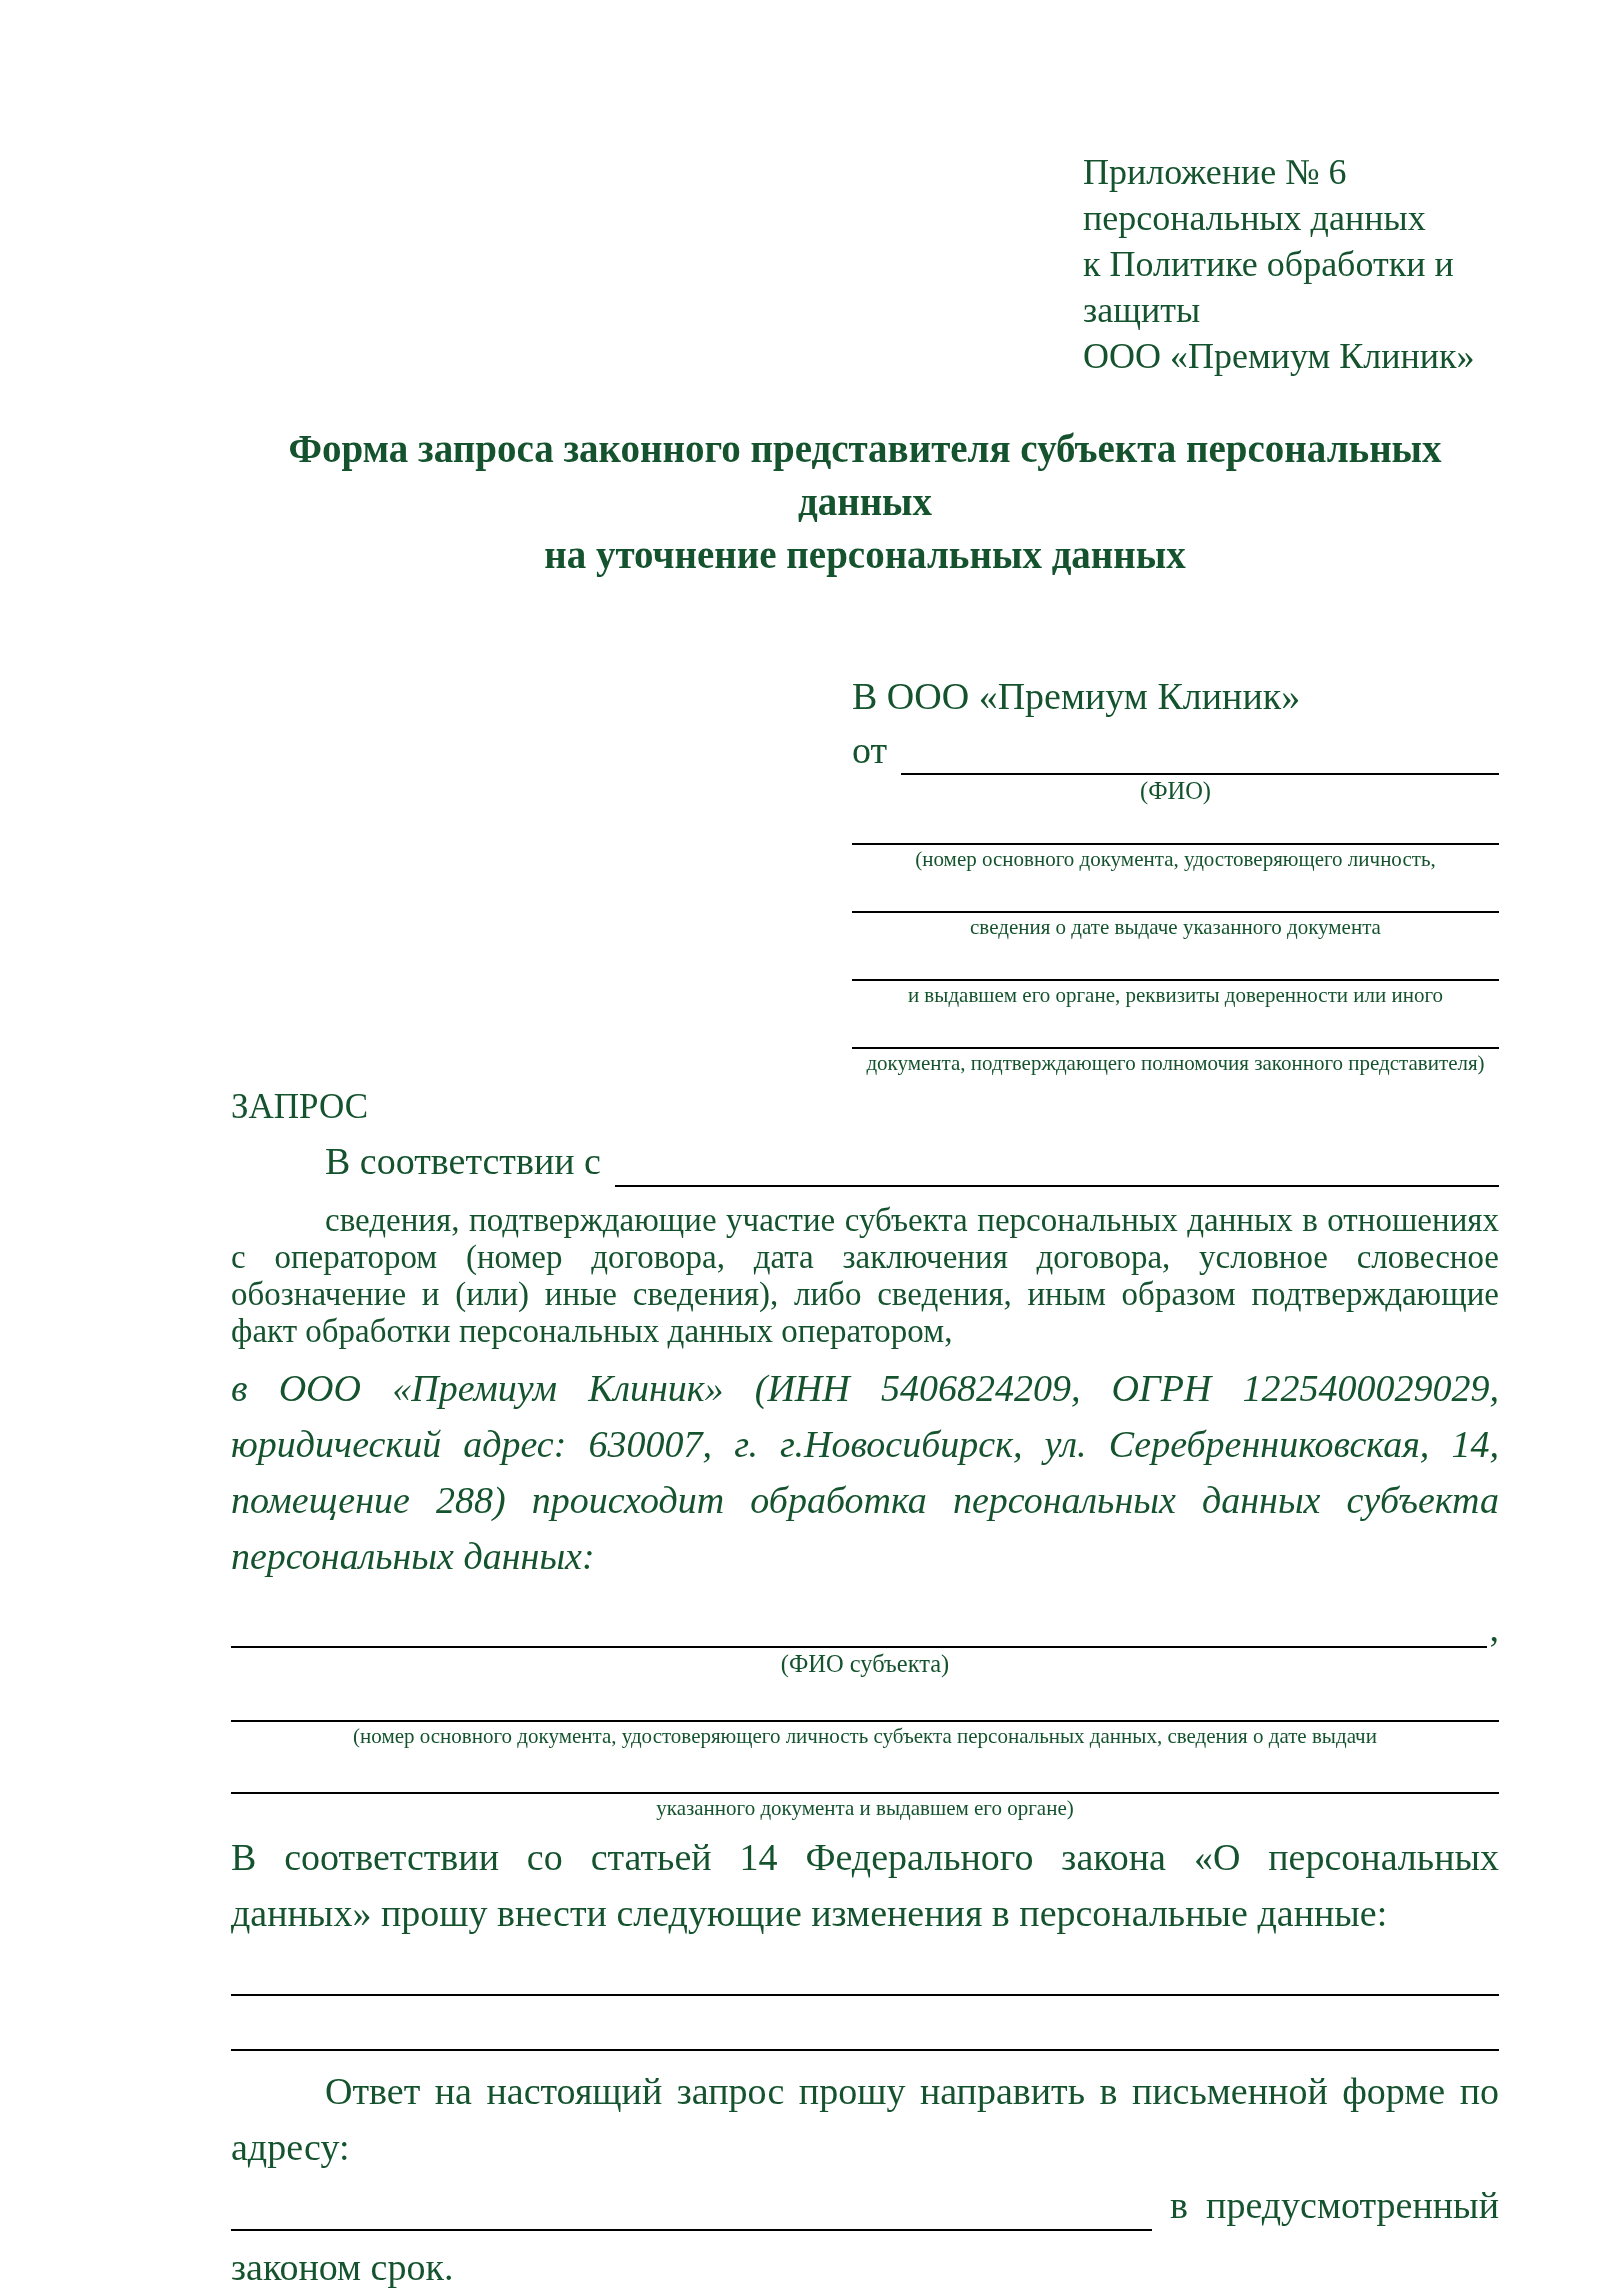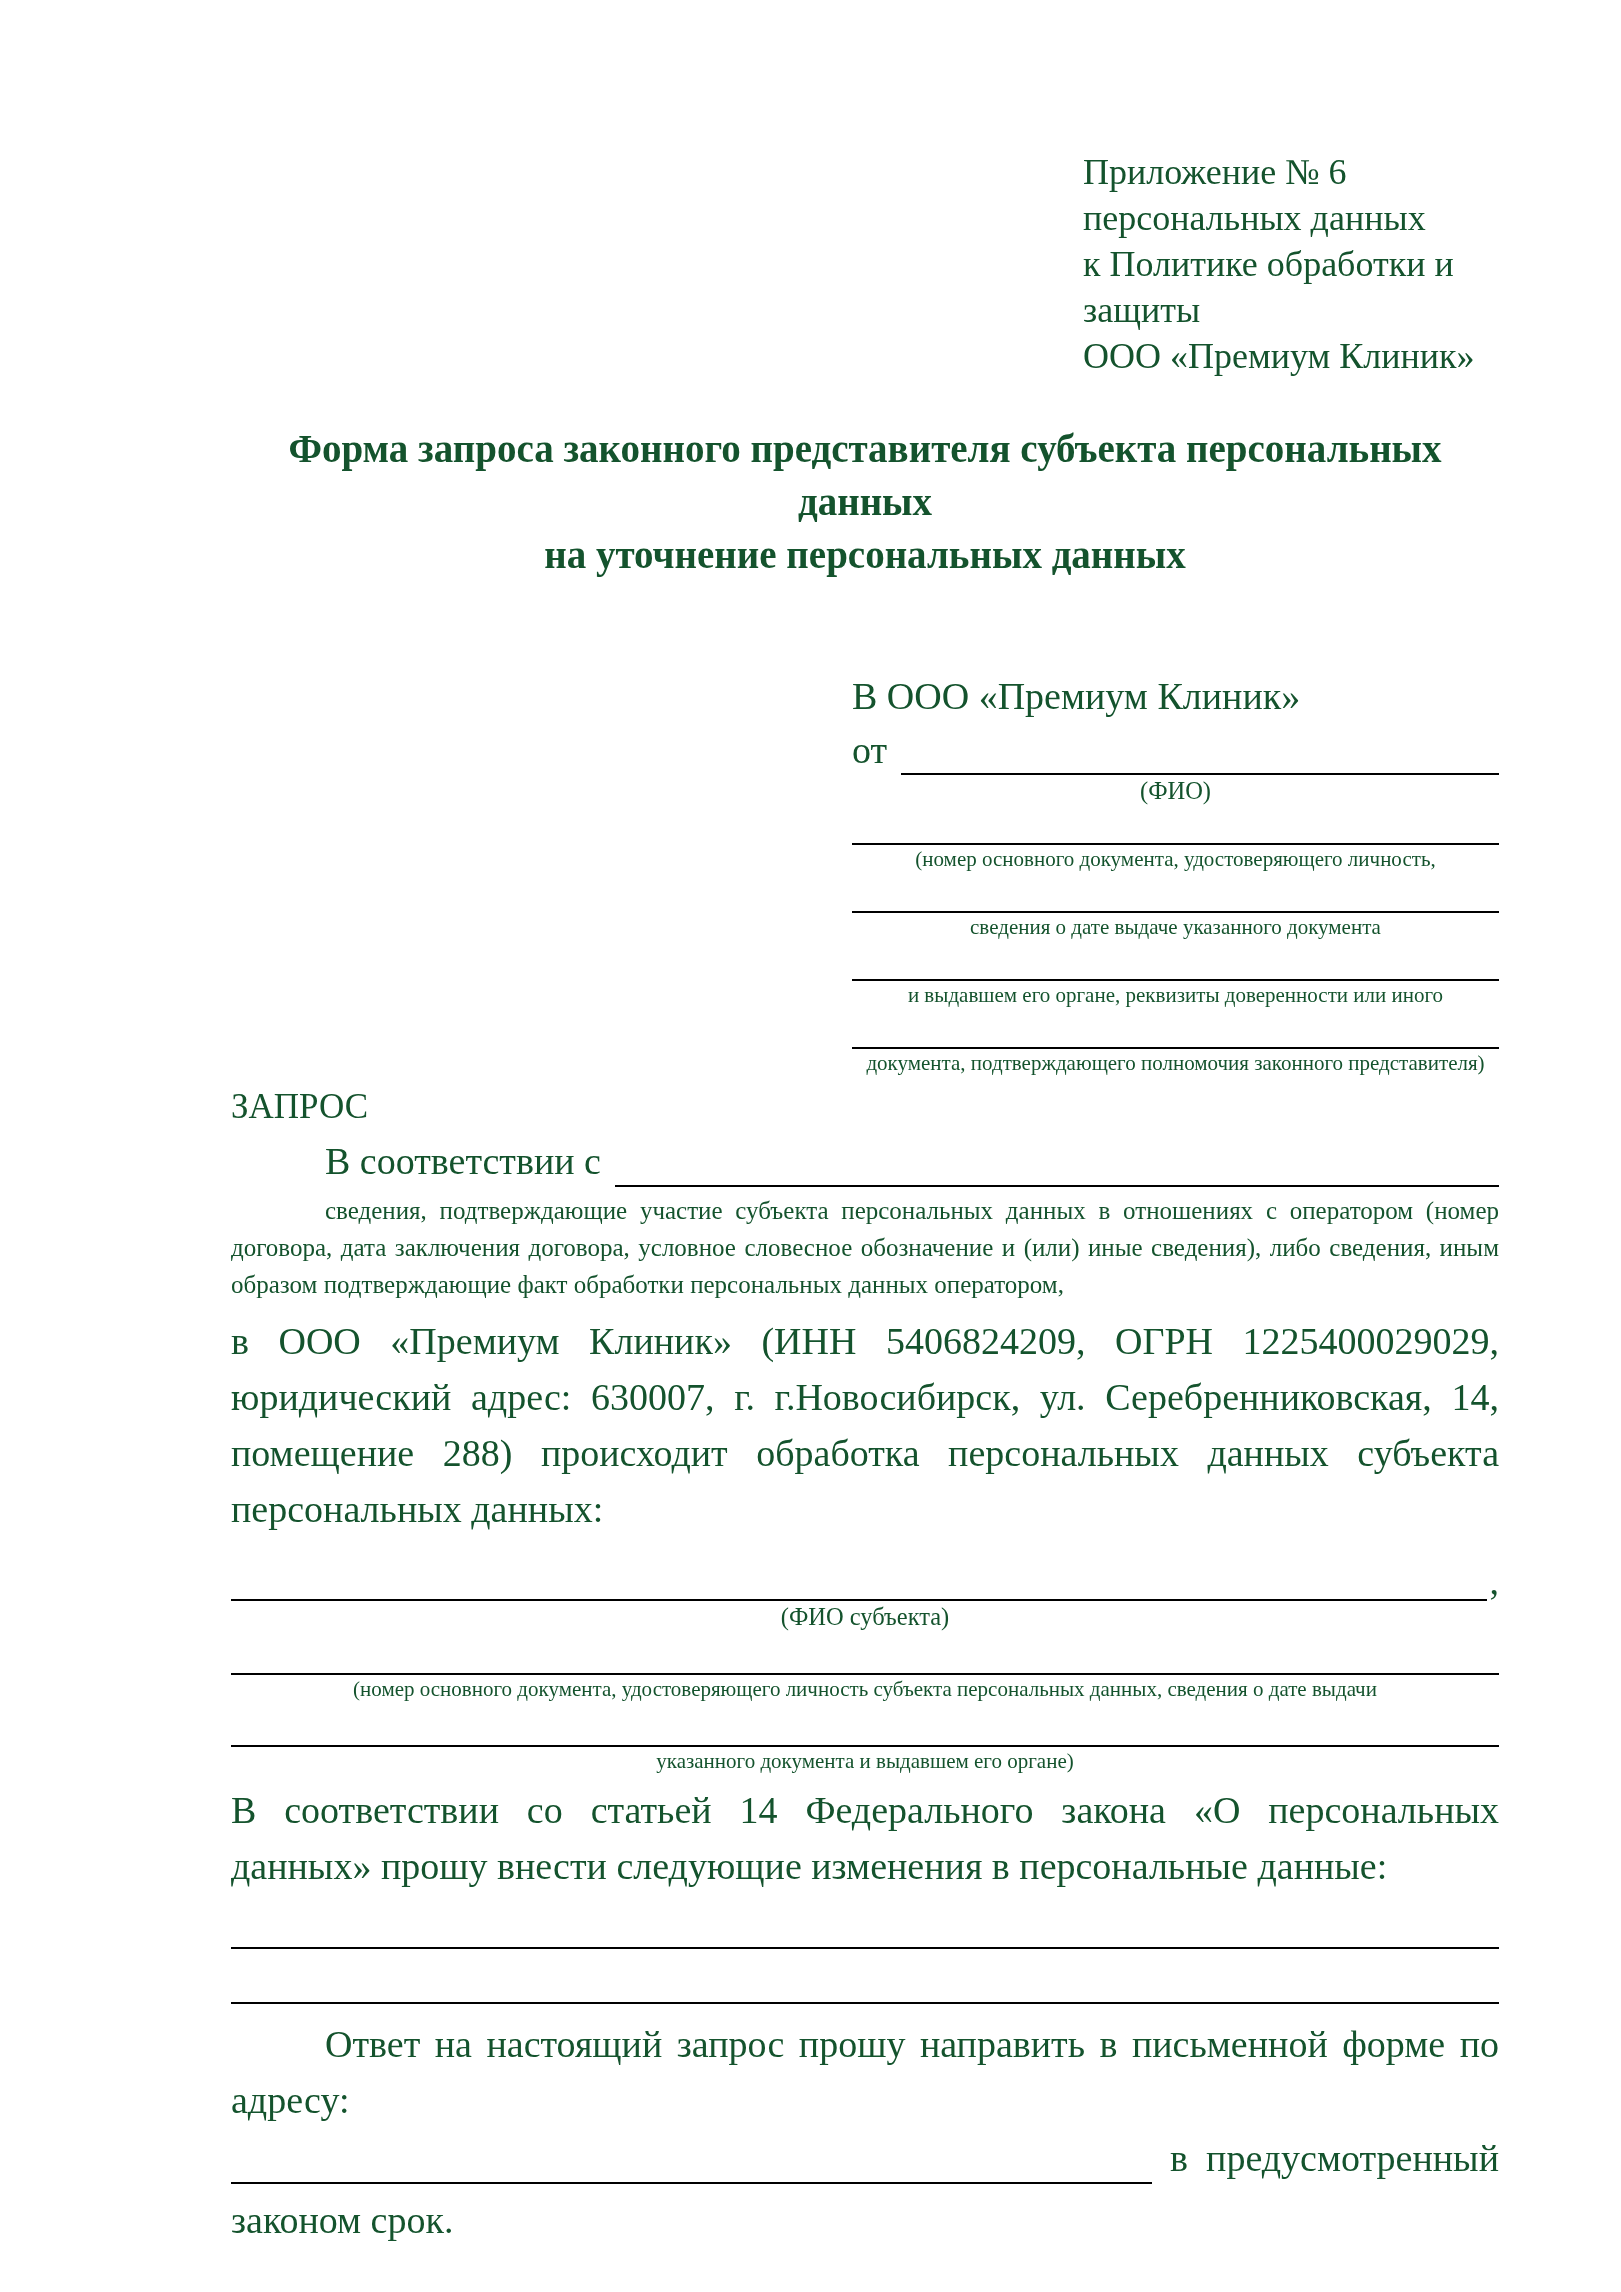--- a/index.html
+++ b/index.html
@@ -67,33 +67,33 @@
   }
   .intro-row {
     display: flex;
     align-items: flex-end;
     font-size: 38px;
     height: 56px;
   }
   .intro-row .prefix { white-space: nowrap; padding-left: 94px; padding-right: 13.7px; line-height: 51px; }
   .intro-row .fill { height: 45px; }
   .footnote {
-    margin-top: 5px;
-    font-size: 25px;
+    margin-top: 15px;
+    font-size: 33px;
     line-height: 37px;
     text-align: justify;
     text-indent: 94px;
   }
   .para {
     font-size: 38px;
     line-height: 56px;
     text-align: justify;
     margin-top: 8px;
   }
-  .op-para { margin-top: 9.8px; }
+  .op-para { margin-top: 9.8px; font-style: italic; }
   .fio-row {
     display: flex;
     align-items: flex-end;
     font-size: 38px;
     margin-top: 25.5px;
     height: 39px;
   }
   .fio-row .fill { height: 37px; }
   .fio-row .comma { line-height: 39px; padding-left: 2.9px; }
   .doc-blank { height: 41px; }

